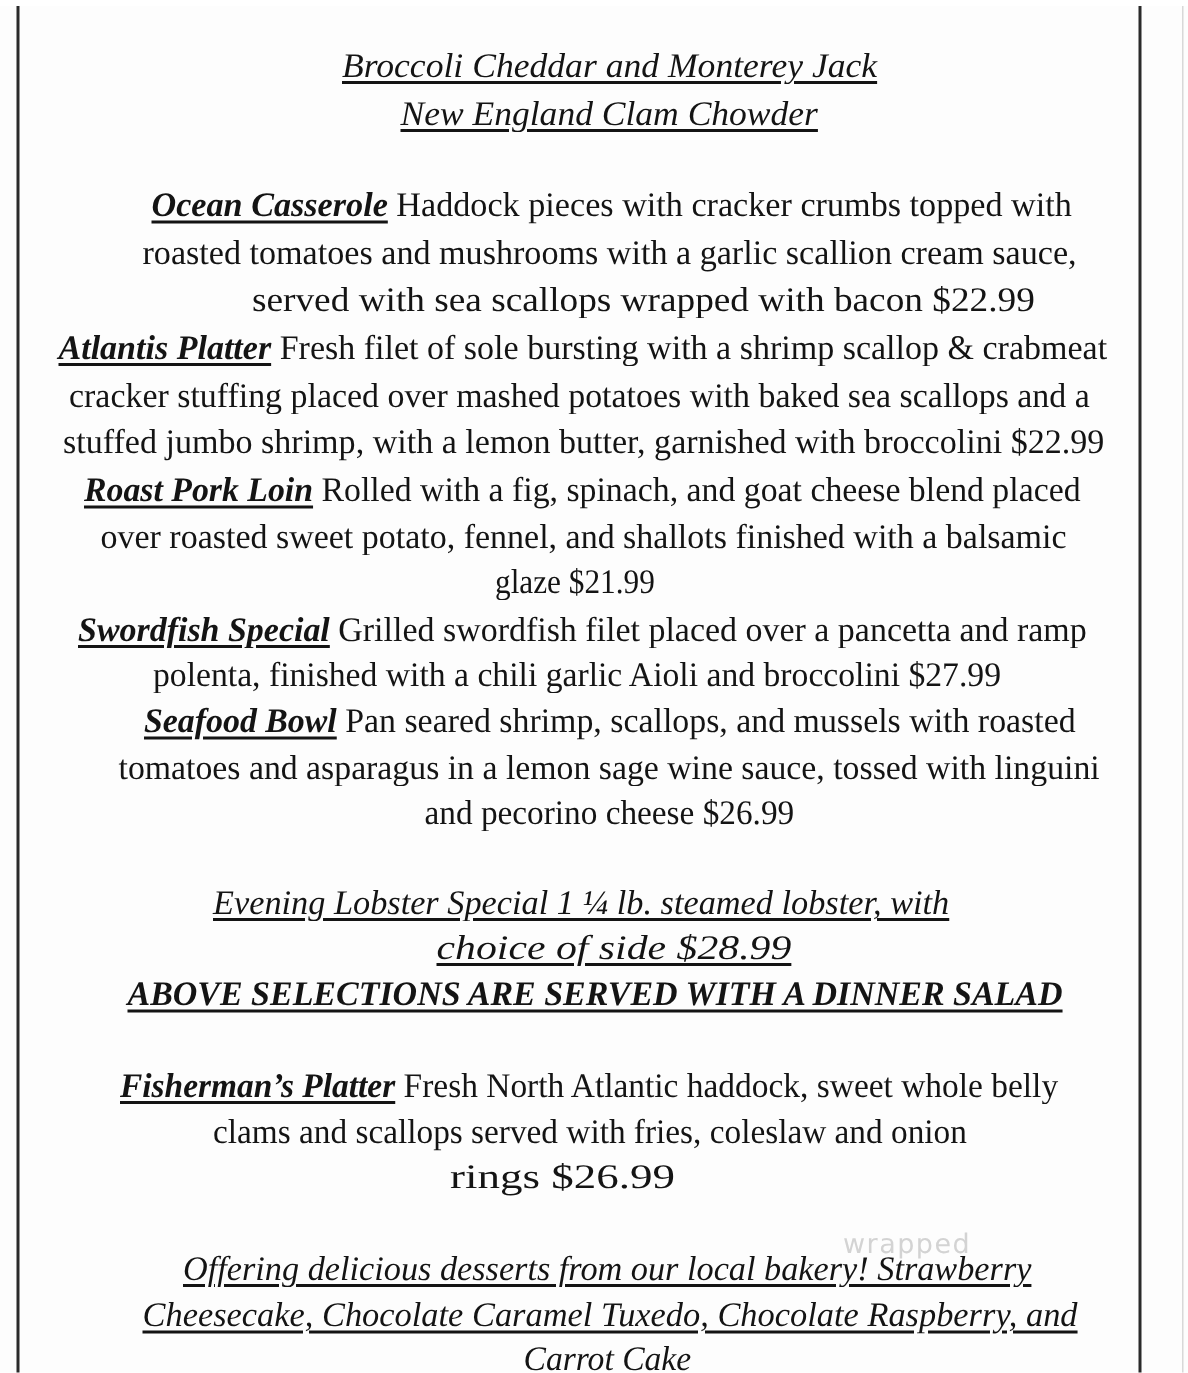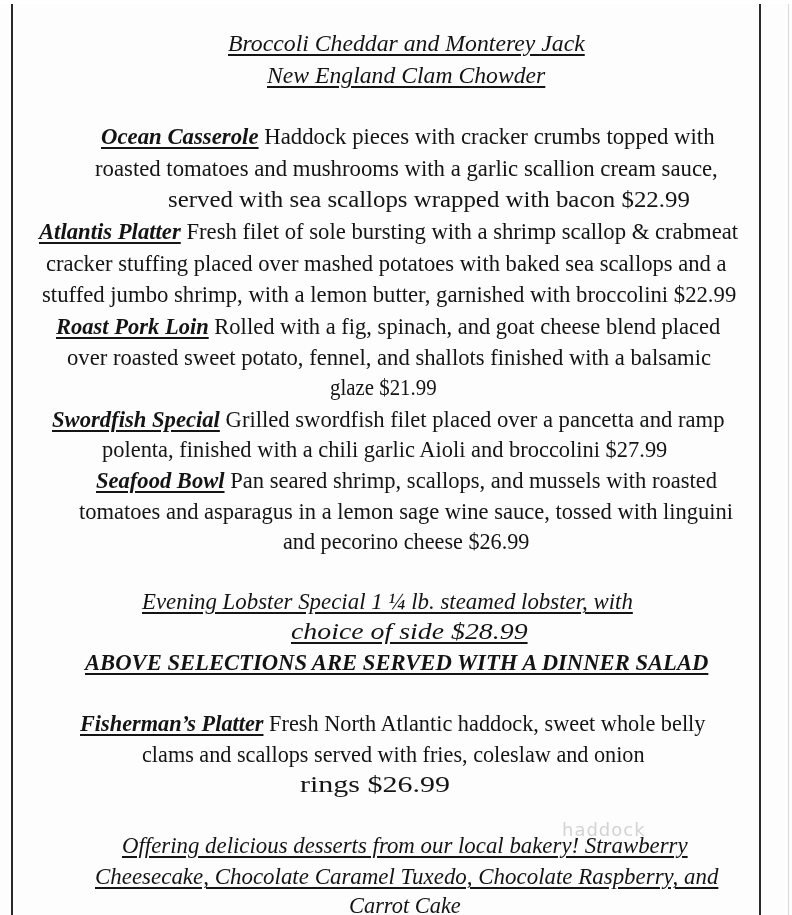--- a/index.html
+++ b/index.html
@@ -81,14 +81,14 @@
     <span class="name">Fisherman’s Platter</span>
     <span>Fresh North Atlantic haddock, sweet whole belly</span>
   </div>
   <div class="line" style="left: 142px; top: 738px; transform: scaleX(0.965451);">clams and scallops served with fries, coleslaw and onion</div>
   <div class="line" style="left: 300px; top: 768px; transform: scaleX(1.30435);">rings $26.99</div>
 
   <div class="line soup" style="left: 122px; top: 829px; transform: scaleX(0.992982);">Offering delicious desserts from our local bakery! Strawberry</div>
   <div class="line soup" style="left: 95px; top: 860px; transform: scaleX(0.9968);">Cheesecake, Chocolate Caramel Tuxedo, Chocolate Raspberry, and</div>
   <div class="line soup" style="left: 349px; top: 889px; transform: scaleX(0.973913);">Carrot Cake</div>
 
-  <div class="watermark">haddock</div>
+  <div class="watermark">wrapped</div>
 </div>
 
 </body></html>

